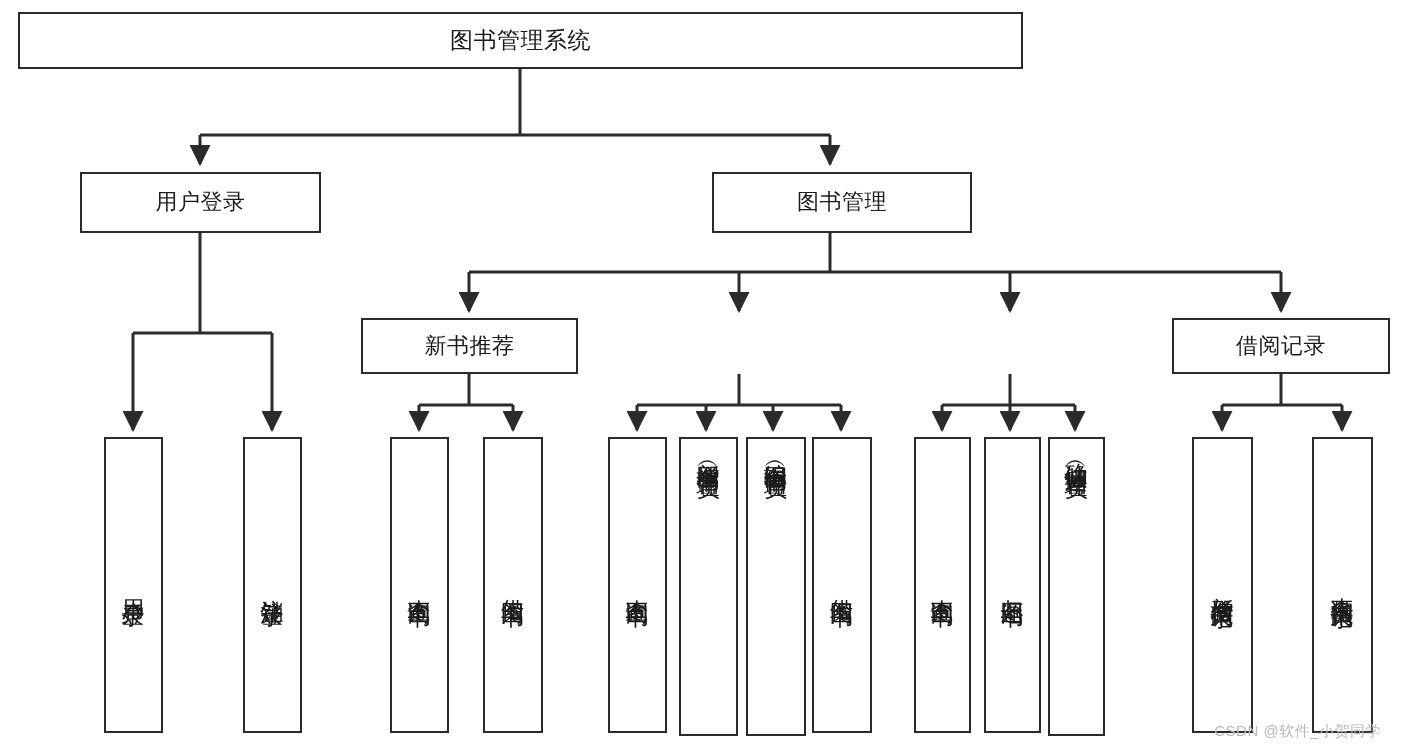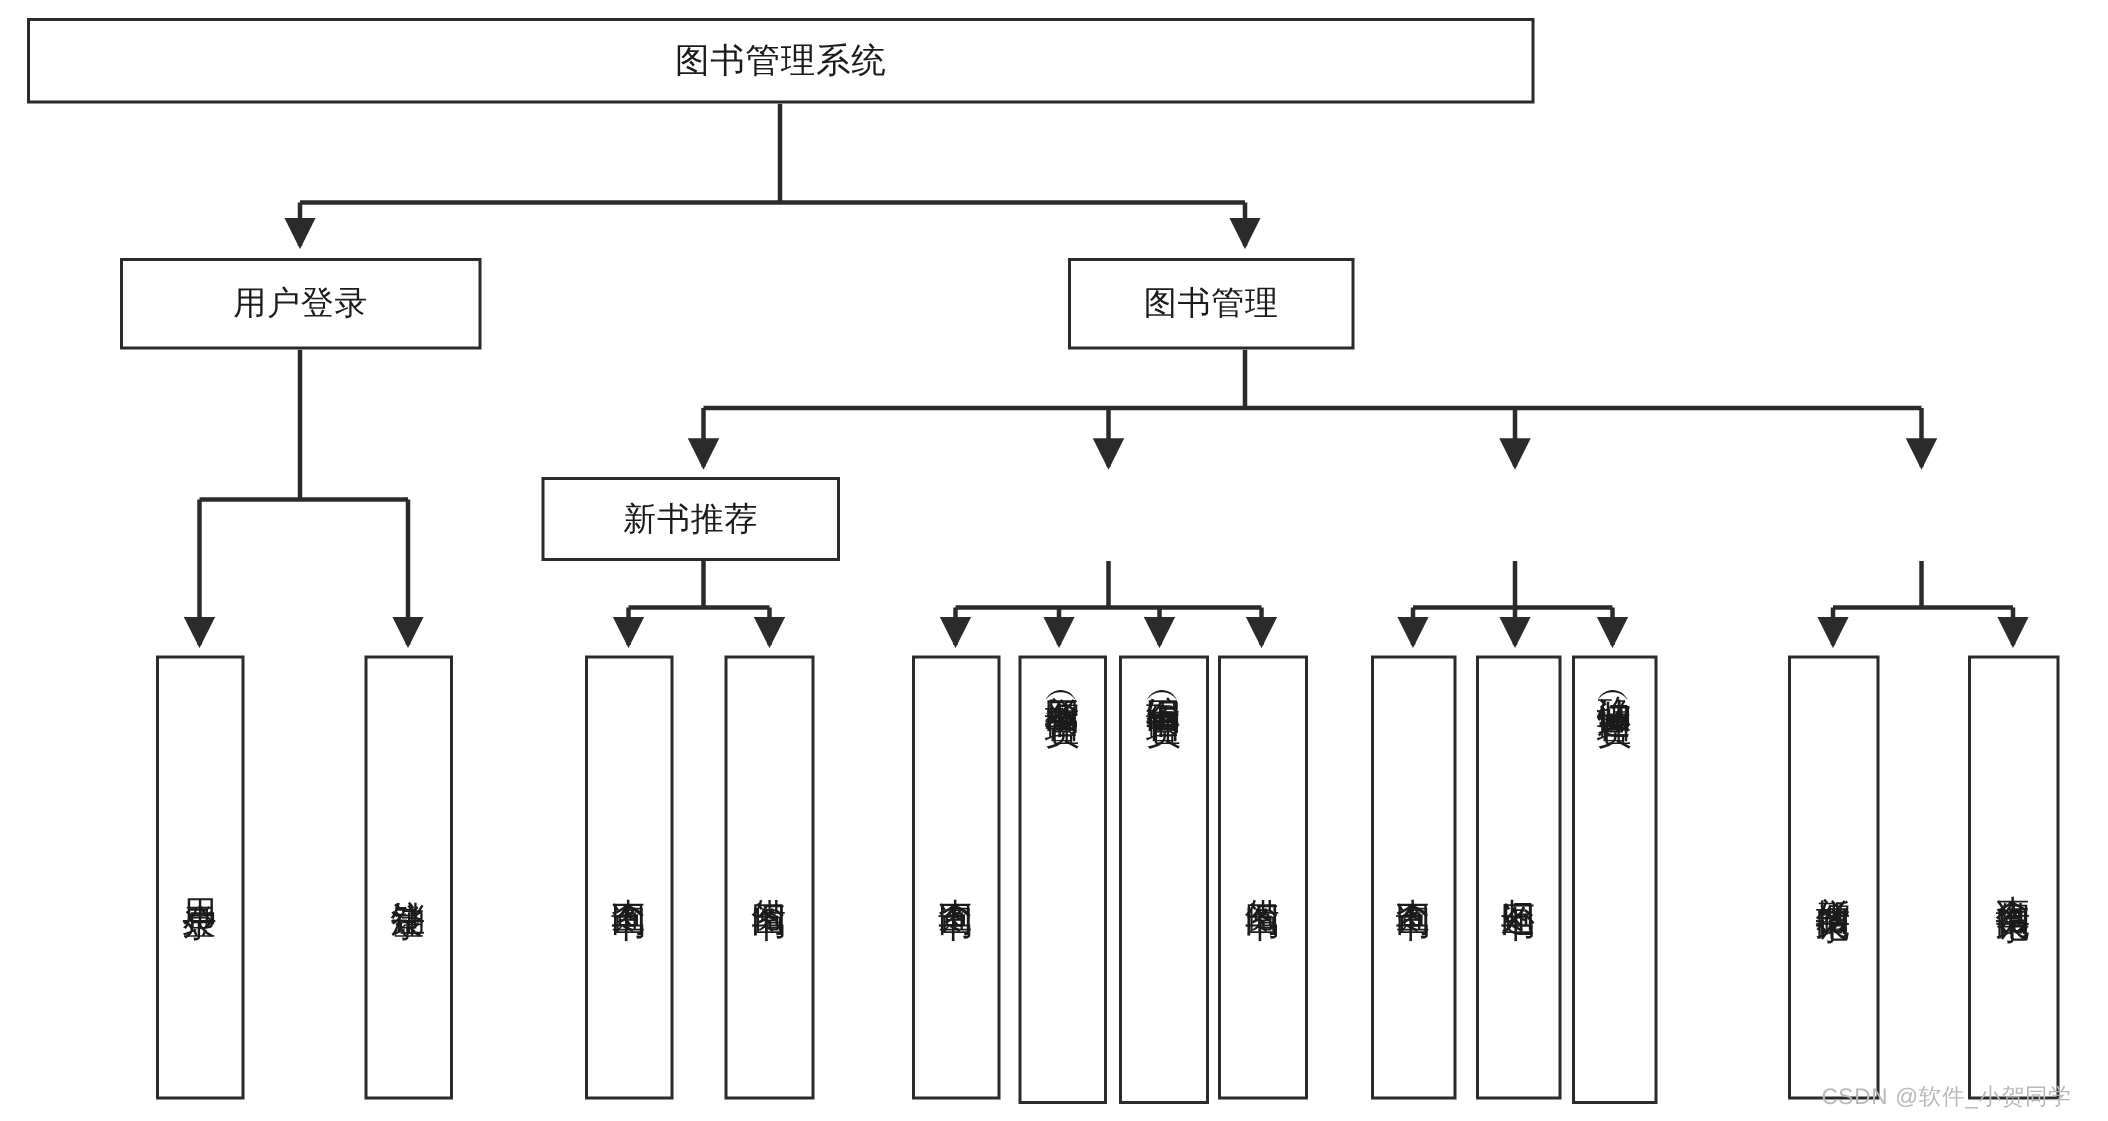--- a/index.html
+++ b/index.html
@@ -123,23 +123,24 @@
       <path d="M 1281 374 L 1281 405"></path>
       <path d="M 1222 405 L 1342 405"></path>
       <path d="M 1222 405 L 1222 430" marker-end="url(#arrow)"></path>
       <path d="M 1342 405 L 1342 430" marker-end="url(#arrow)"></path>
     </g>
   </svg>
 
   <div class="node root h-text" style="left:18px; top:12px; width:1005px; height:57px;">图书管理系统</div>
 
   <div class="node h-text" style="left:80px; top:172px; width:241px; height:61px;">用户登录</div>
-  <div class="node h-text" style="left:712px; top:172px; width:191px; height:61px;">图书管理</div>
+  <div class="node h-text" style="left:712px; top:172px; width:260px; height:61px;">图书管理</div>
 
-  <div class="node h-text" style="left:361px; top:318px; width:199px; height:56px;">新书推荐</div>
+  <div class="node h-text" style="left:361px; top:318px; width:217px; height:56px;">新书推荐</div>
+  <div class="node h-text" style="left:1172px; top:318px; width:218px; height:56px;">借阅记录</div>
 
   <div class="node v-text mid" style="left:104px; top:437px; width:59px; height:296px;">
     <span class="vlabel">用户登录</span>
   </div>
   <div class="node v-text mid" style="left:243px; top:437px; width:59px; height:296px;">
     <span class="vlabel">注销登录</span>
   </div>
 
   <div class="node v-text mid" style="left:390px; top:437px; width:59px; height:296px;">
     <span class="vlabel">查询图书</span>

